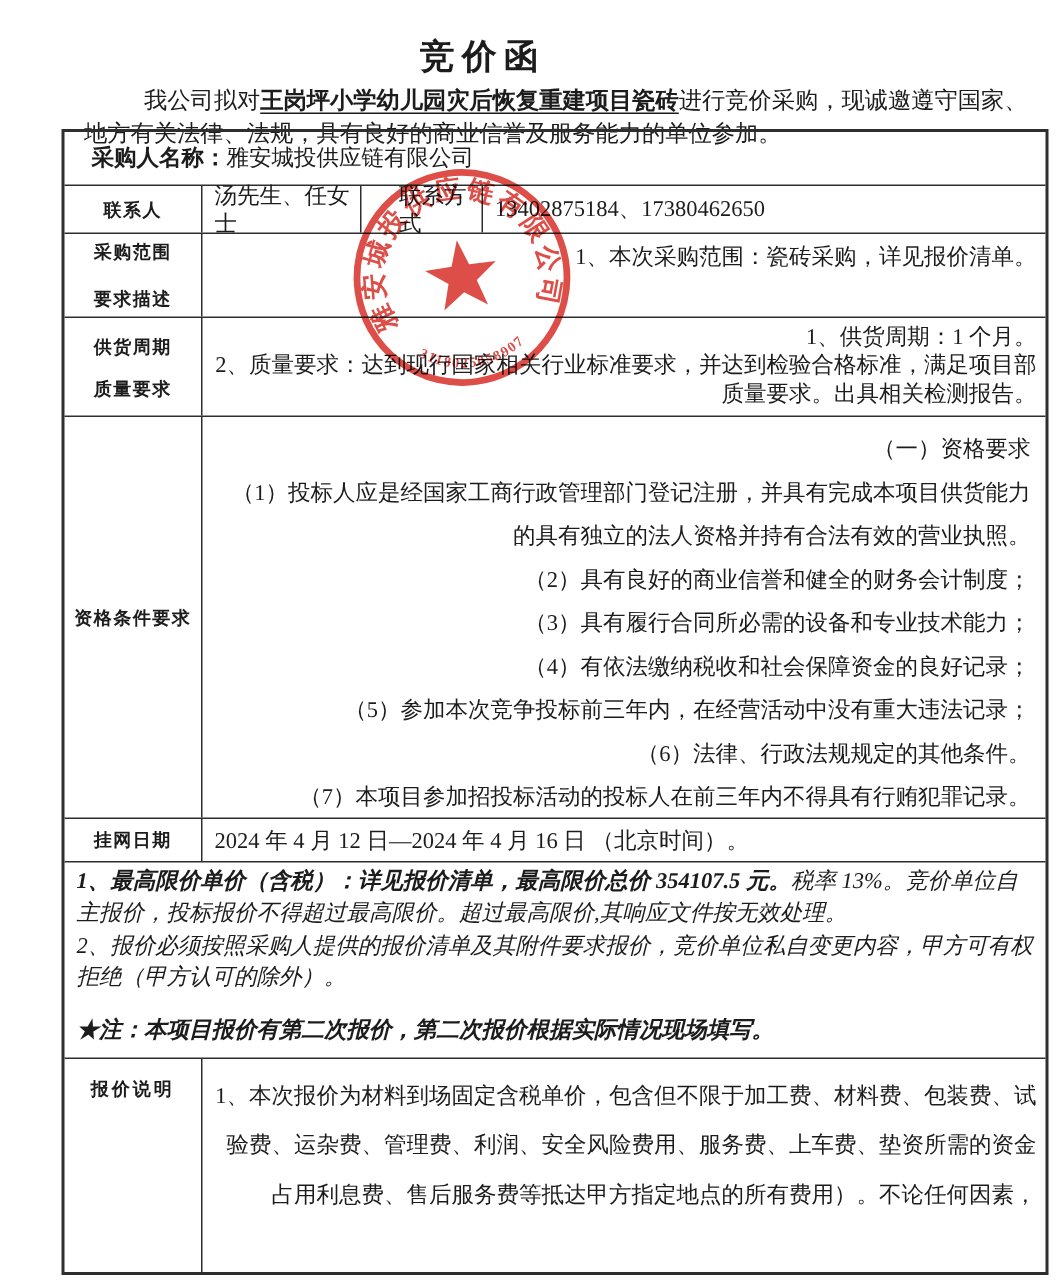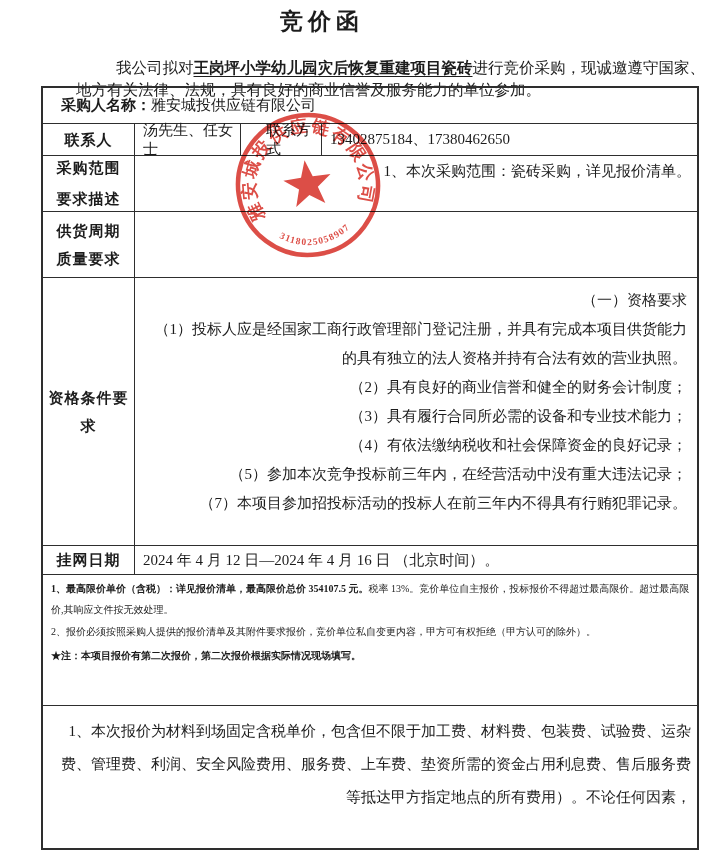--- a/index.html
+++ b/index.html
@@ -1,58 +1,58 @@
 <!DOCTYPE html>
 <html><head>
 <meta charset="utf-8">
 <style>
   html,body{margin:0;padding:0;}
   body{
     width:708px;height:858px;background:#ffffff;position:relative;overflow:hidden;
     font-family:"Liberation Serif","DejaVu Serif",serif;color:#1c1c1c;
   }
   .page-title{
-    position:absolute;top:6px;left:0;width:644px;text-align:center;
+    position:absolute;top:22px;left:0;width:644px;text-align:center;
     font-size:23px;font-weight:bold;letter-spacing:5px;
   }
   .intro{
-    position:absolute;top:41px;left:76px;width:630px;
+    position:absolute;top:41px;left:56px;width:630px;
     font-size:15.5px;line-height:22.5px;text-indent:40px;
   }
   .intro .u{font-weight:bold;text-decoration:underline;text-underline-offset:3px;}
   .doc-table{
     position:absolute;left:41px;top:86px;width:658px;height:764px;
     border:2px solid #2e2e2e;box-sizing:border-box;
     display:flex;flex-direction:column;background:transparent;
   }
   .row{display:flex;border-bottom:1.5px solid #2e2e2e;box-sizing:border-box;flex:0 0 auto;}
   .row:last-child{border-bottom:none;flex:1 1 auto;}
   .lbl{
     width:92px;flex:0 0 92px;border-right:1.5px solid #2e2e2e;box-sizing:border-box;
     display:flex;align-items:center;justify-content:center;text-align:center;
-    font-weight:bold;font-size:15px;white-space:pre-line;line-height:28px;letter-spacing:1px;
+    font-weight:bold;font-size:12px;white-space:pre-line;line-height:28px;letter-spacing:1px;
   }
   .lbl.tight{line-height:31px;}
   .lbl.top{align-items:flex-start;padding-top:11px;letter-spacing:2px;}
   .lbl.wrapv span{display:block;width:80px;}
   .cell{box-sizing:border-box;font-size:15px;}
   .content{flex:1 1 auto;padding:0 6px 0 8px;text-align:right;}
   .b{font-weight:bold;}
   .full2{width:100%;padding:3px 6px 0 7px;line-height:18.5px;}
   .purchaser{width:100%;display:flex;align-items:center;padding-left:18px;}
   .c-label{flex:0 0 106px;border-right:1.5px solid #2e2e2e;display:flex;align-items:center;padding-left:8px;}
   .c-mid{flex:0 0 81px;border-right:1.5px solid #2e2e2e;display:flex;align-items:center;justify-content:center;font-weight:normal;padding-left:25px;}
   .c-val{flex:1 1 auto;display:flex;align-items:center;padding-left:8px;}
   .scope-content{padding-top:6px;}
   .supply-content{padding-top:4px;line-height:19px;}
   .qual-content{padding:8px 10px 0 10px;}
   .qual-content p{margin:0;line-height:29px;font-size:15px;}
   .date-content{display:flex;align-items:center;}
-  .quote-content{padding:3px 4px 0 8px;line-height:21.3px;font-size:10px;}
-  .quote-content .note{margin-top:3px;font-weight:bold;}
+  .quote-content{padding:3px 4px 0 8px;line-height:21.3px;font-size:15px;font-style:italic;}
+  .quote-content .note{margin-top:14px;font-weight:bold;}
   .note-content{padding-top:9px;line-height:33px;}
   .stamp{
     position:absolute;left:220px;top:97px;width:176px;height:176px;
     mix-blend-mode:multiply;opacity:0.88;pointer-events:none;z-index:5;
   }
 </style>
 </head>
 <body>
 
 <div class="page-title">竞价函</div>
@@ -78,50 +78,56 @@
 
   <div class="row" style="height:56px">
     <div class="lbl tight">采购范围
 要求描述</div>
     <div class="cell content scope-content">1、本次采购范围：瓷砖采购，详见报价清单。</div>
   </div>
 
   <div class="row" style="height:66px">
     <div class="lbl">供货周期
 质量要求</div>
+    <div class="cell content supply-content">
+      <div>1、供货周期：1 个月。</div>
+      <div>2、质量要求：达到现行国家相关行业标准要求，并达到检验合格标准，满足项目部质量要求。出具相关检测报告。</div>
+    </div>
   </div>
 
   <div class="row" style="height:268px">
     <div class="lbl wrapv"><span>资格条件要求</span></div>
     <div class="cell content qual-content">
 
     <p class="qline">（一）资格要求</p>
         <p class="qline">（1）投标人应是经国家工商行政管理部门登记注册，并具有完成本项目供货能力的具有独立的法人资格并持有合法有效的营业执照。</p>
         <p class="qline">（2）具有良好的商业信誉和健全的财务会计制度；</p>
         <p class="qline">（3）具有履行合同所必需的设备和专业技术能力；</p>
         <p class="qline">（4）有依法缴纳税收和社会保障资金的良好记录；</p>
         <p class="qline">（5）参加本次竞争投标前三年内，在经营活动中没有重大违法记录；</p>
+        <p class="qline">（6）法律、行政法规规定的其他条件。</p>
         <p class="qline">（7）本项目参加招投标活动的投标人在前三年内不得具有行贿犯罪记录。</p>
       </div>
   </div>
 
   <div class="row" style="height:29px">
     <div class="lbl" style="line-height:18px">挂网日期</div>
     <div class="cell content date-content">2024 年 4 月 12 日—2024 年 4 月 16 日 （北京时间）。</div>
   </div>
 
   <div class="row" style="height:131px">
     <div class="cell quote-content" style="flex:1">
       <span class="b">1、最高限价单价（含税）：详见报价清单，最高限价总价 354107.5 元。</span><span>税率 13%。竞价单位自主报价，投标报价不得超过最高限价。超过最高限价,其响应文件按无效处理。</span>
       <div>2、报价必须按照采购人提供的报价清单及其附件要求报价，竞价单位私自变更内容，甲方可有权拒绝（甲方认可的除外）。</div>
       <div class="note">★注：本项目报价有第二次报价，第二次报价根据实际情况现场填写。</div>
     </div>
   </div>
 
   <div class="row">
+    <div class="lbl top" style="line-height:18px">报价说明</div>
     <div class="cell content note-content">1、本次报价为材料到场固定含税单价，包含但不限于加工费、材料费、包装费、试验费、运杂费、管理费、利润、安全风险费用、服务费、上车费、垫资所需的资金占用利息费、售后服务费等抵达甲方指定地点的所有费用）。不论任何因素，</div>
   </div>
 
 </div>
 
 <svg class="stamp" viewBox="-88 -88 176 176" xmlns="http://www.w3.org/2000/svg">
   <g transform="rotate(-8)" fill="#d8352d">
     <circle r="70" fill="none" stroke="#d8352d" stroke-width="4.5"></circle>
     <path id="arcTop" d="M -49.8 18.1 A 53 53 0 1 1 49.8 18.1" fill="none"></path>
     <path id="arcBot" d="M -38.6 46.0 A 60 60 0 0 0 38.6 46.0" fill="none"></path>

